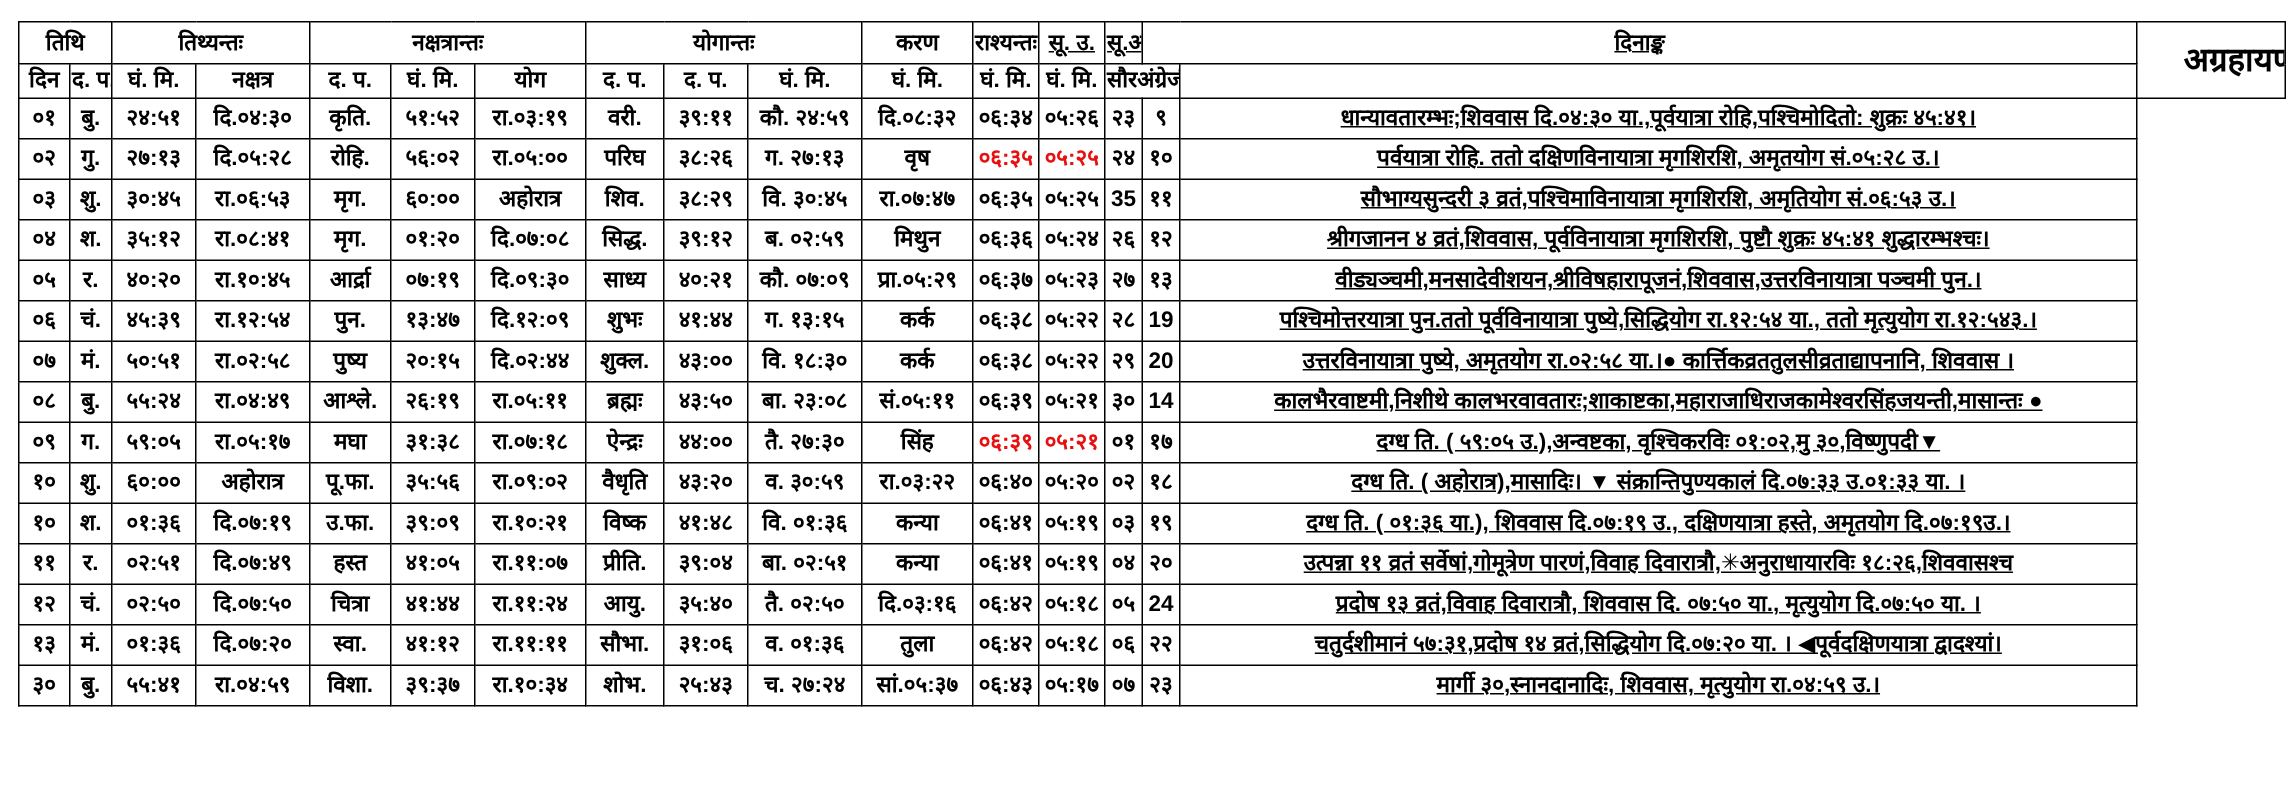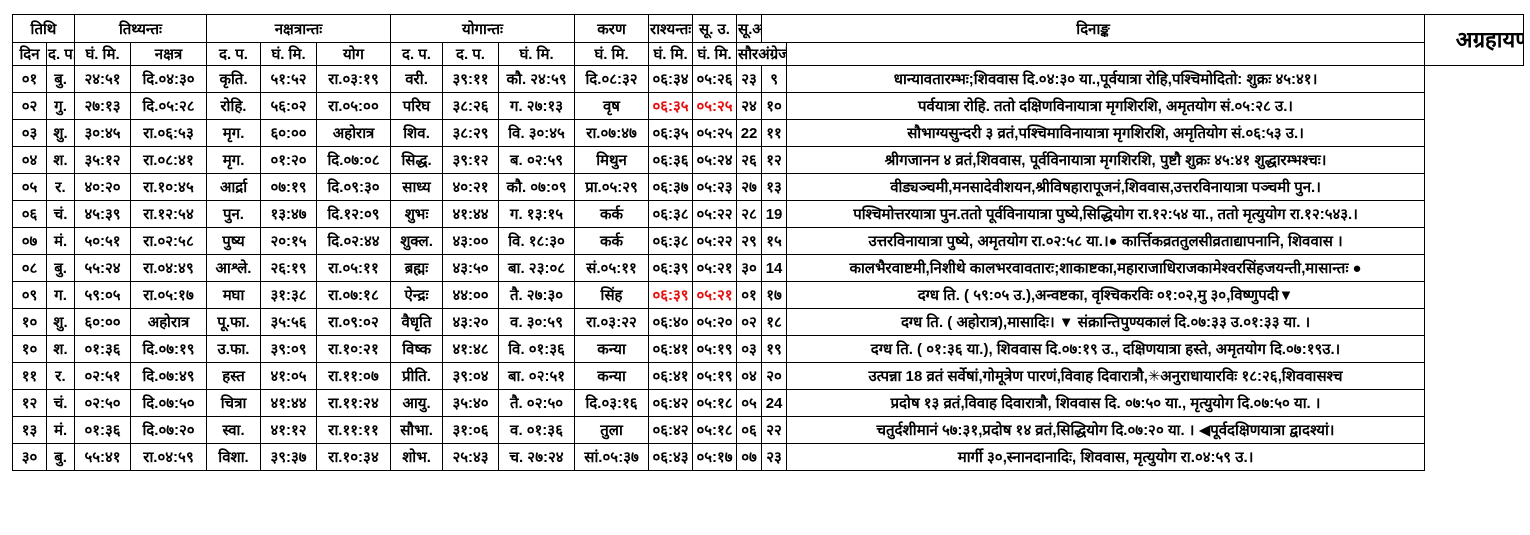--- a/index.html
+++ b/index.html
@@ -14,22 +14,22 @@
     text-align:center;
     vertical-align:middle;
     white-space:nowrap;
     overflow:hidden;
     font-weight:bold;
   }
   .hdr1 td{font-size:19px;font-weight:bold;height:27px;}
   .hdr2 td{font-size:13px;font-weight:bold;height:22px;}
   .datarow td{height:26px;}
   .red{color:#e8100f;}
-  .note{text-align:left;padding-left:4px;font-size:14.5px;}
-  .sub{font-size:12px;font-weight:bold;}
+  .note{text-align:left;padding-left:4px;font-size:14.5px;text-decoration:underline;}
+  .sub{font-size:12px;font-weight:bold;text-decoration:underline;}
   .num{font-size:15px;font-weight:bold;margin-top:24px;}
   .tiny{font-size:12px;}
 </style>
 </head>
 <body>
 
 <div id="sheet">
   <table class="panchang">
     <colgroup>
       <col style="width:34px">
@@ -128,21 +128,21 @@
           <td>रा.०६:५३</td>
           <td>मृग.</td>
           <td>६०:००</td>
           <td>अहोरात्र</td>
           <td>शिव.</td>
           <td>३८:२९</td>
           <td>वि. ३०:४५</td>
           <td>रा.०७:४७</td>
           <td>०६:३५</td>
           <td>०५:२५</td>
-          <td class="num">22</td>
+          <td class="num">35</td>
           <td class="num">११</td>
           <td class="note">सौभाग्यसुन्दरी ३ व्रतं,पश्चिमाविनायात्रा मृगशिरशि, अमृतियोग सं.०६:५३ उ.।</td>
         </tr>
         <tr class="datarow">
           <td>०४</td>
           <td>श.</td>
           <td>३५:१२</td>
           <td>रा.०८:४१</td>
           <td>मृग.</td>
           <td>०१:२०</td>
@@ -201,21 +201,21 @@
           <td>पुष्य</td>
           <td>२०:१५</td>
           <td>दि.०२:४४</td>
           <td>शुक्ल.</td>
           <td>४३:००</td>
           <td>वि. १८:३०</td>
           <td>कर्क</td>
           <td>०६:३८</td>
           <td>०५:२२</td>
           <td class="num">२९</td>
-          <td class="num">१५</td>
+          <td class="num">20</td>
           <td class="note">उत्तरविनायात्रा पुष्ये, अमृतयोग रा.०२:५८ या.।● कार्त्तिकव्रततुलसीव्रताद्यापनानि, शिववास ।</td>
         </tr>
         <tr class="datarow">
           <td>०८</td>
           <td>बु.</td>
           <td>५५:२४</td>
           <td>रा.०४:४९</td>
           <td>आश्ले.</td>
           <td>२६:१९</td>
           <td>रा.०५:११</td>
@@ -292,21 +292,21 @@
           <td>४१:०५</td>
           <td>रा.११:०७</td>
           <td>प्रीति.</td>
           <td>३९:०४</td>
           <td>बा. ०२:५१</td>
           <td>कन्या</td>
           <td>०६:४१</td>
           <td>०५:१९</td>
           <td class="num">०४</td>
           <td class="num">२०</td>
-          <td class="note">उत्पन्ना 18 व्रतं सर्वेषां,गोमूत्रेण पारणं,विवाह दिवारात्रौ,✳अनुराधायारविः १८:२६,शिववासश्च</td>
+          <td class="note">उत्पन्ना ११ व्रतं सर्वेषां,गोमूत्रेण पारणं,विवाह दिवारात्रौ,✳अनुराधायारविः १८:२६,शिववासश्च</td>
         </tr>
         <tr class="datarow">
           <td>१२</td>
           <td>चं.</td>
           <td>०२:५०</td>
           <td>दि.०७:५०</td>
           <td>चित्रा</td>
           <td>४१:४४</td>
           <td>रा.११:२४</td>
           <td>आयु.</td>

